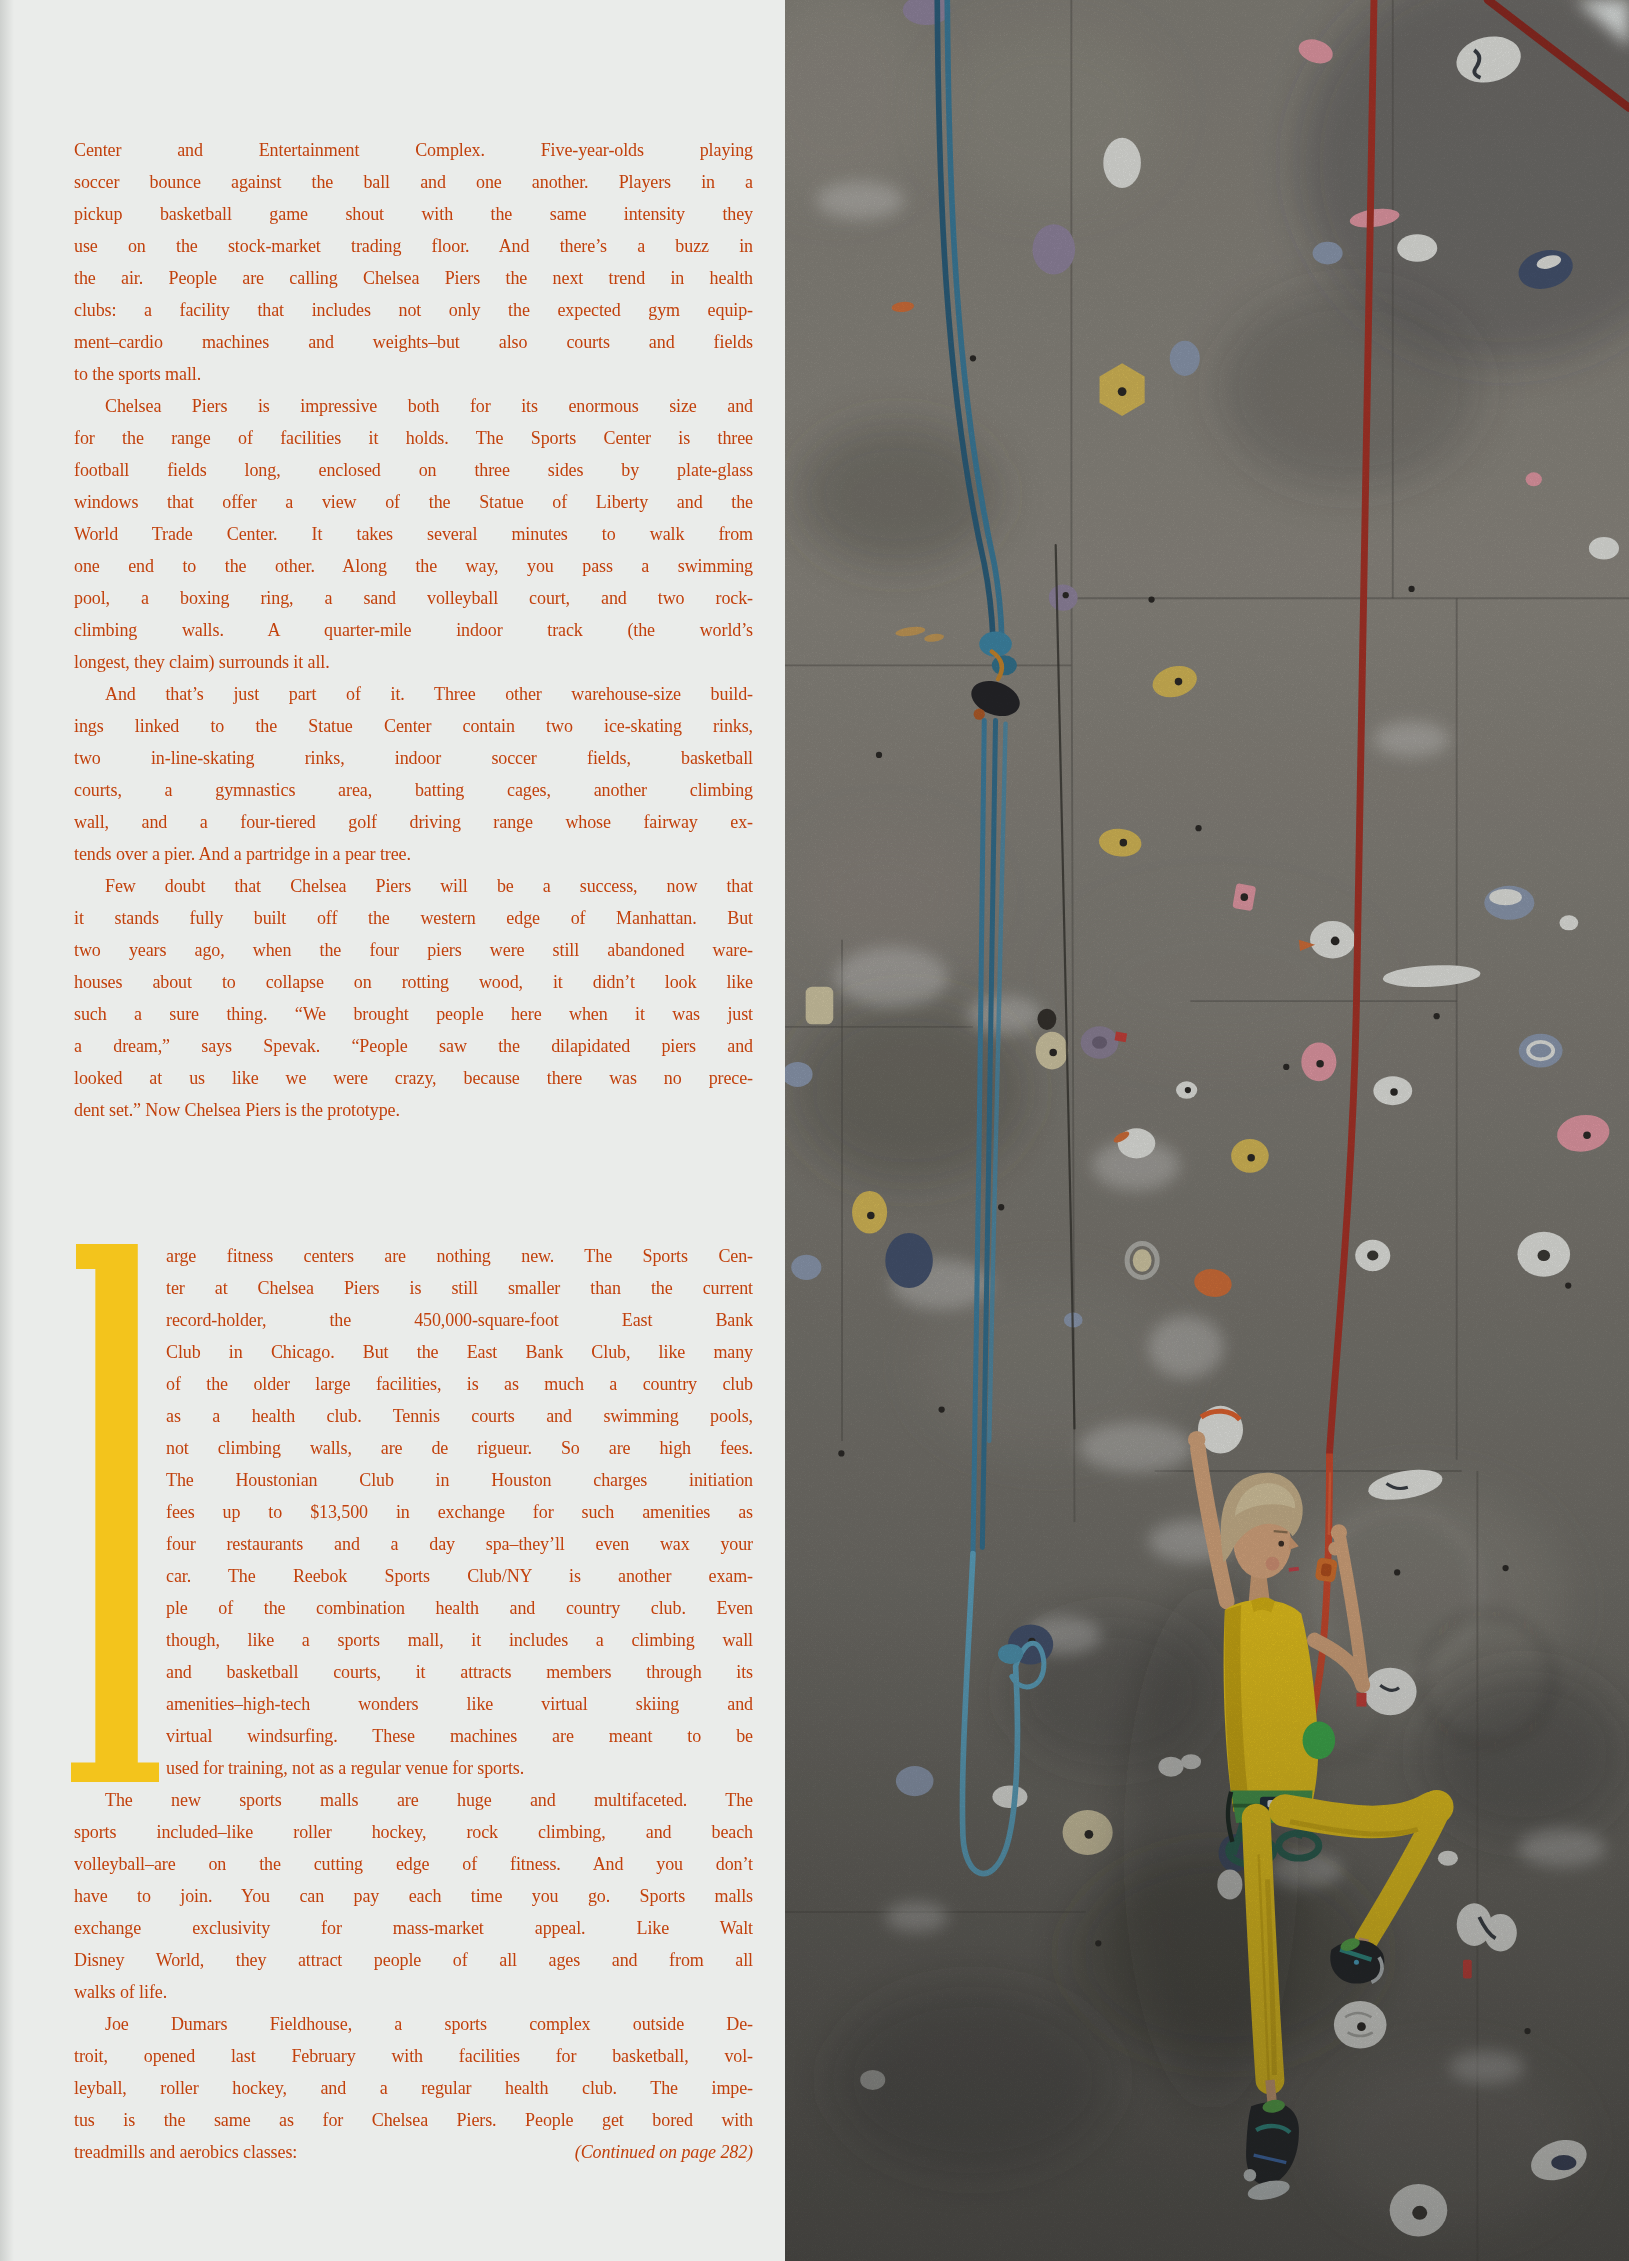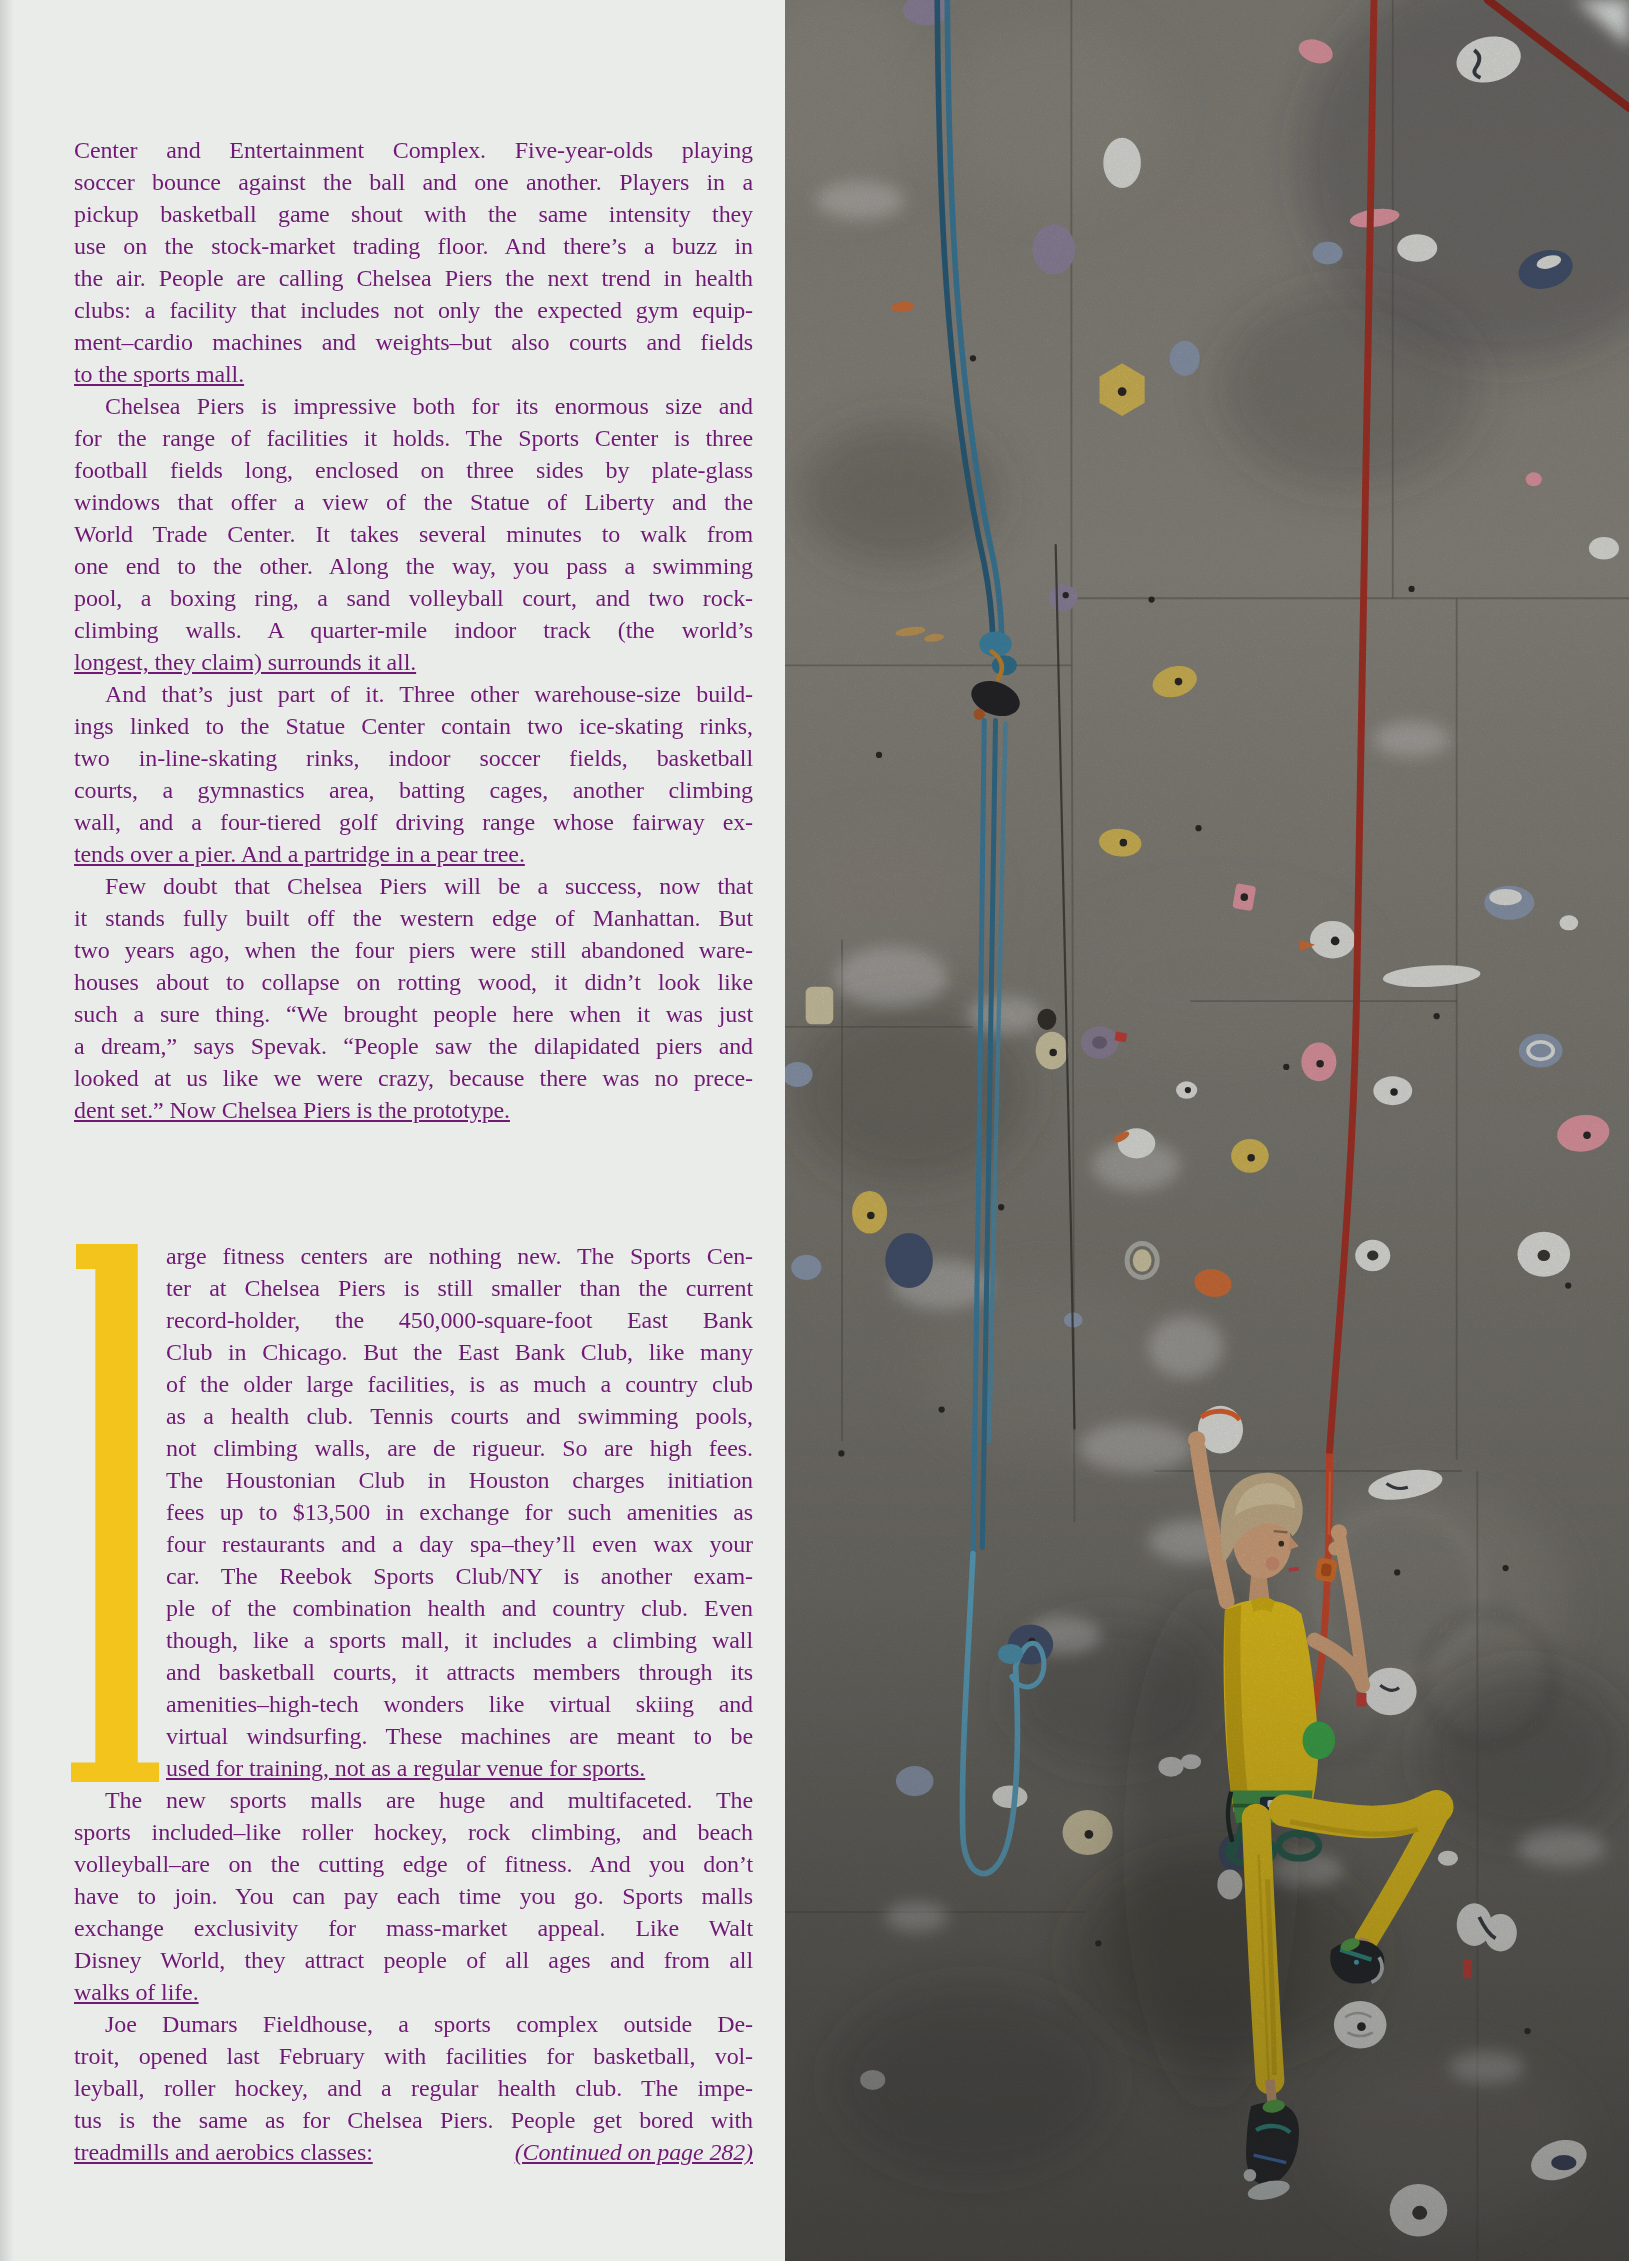--- a/index.html
+++ b/index.html
@@ -5,25 +5,25 @@
   html,body{margin:0;padding:0;}
   body{
     width:1629px;height:2261px;position:relative;overflow:hidden;
     background:#eaecea;
     font-family:"Liberation Serif","DejaVu Serif",serif;
   }
   .page-edge{position:absolute;left:0;top:0;width:13.8px;height:2261px;
     background:linear-gradient(90deg,rgba(120,125,122,.25),rgba(120,125,122,0));}
   .text-col{
     position:absolute;left:74px;top:134px;width:679px;
-    color:#701a75;font-size:24px;line-height:32px;letter-spacing:-0.1px;
+    color:#c2410c;font-size:18px;line-height:32px;letter-spacing:-0.1px;
   }
   .para{margin:0;}
   .line{text-align:justify;text-align-last:justify;}
-  .line.last{text-align-last:auto;text-decoration:underline;}
+  .line.last{text-align-last:auto;}
   .para.indent .line:first-child{text-indent:31px;}
   .para.dropcap{position:relative;padding-left:92px;margin-top:114px;}
   .dropL{position:absolute;left:-3.1px;top:3.8px;width:88px;height:538px;}
   .cont-line{display:flex;justify-content:space-between;text-align-last:auto;}
   .continued{font-style:italic;}
   .photo{position:absolute;left:785px;top:0;width:844px;height:2261px;}
   .photo svg{display:block;width:100%;height:100%;}
   
   .hp{fill:#9286a0}.hw{fill:#e4e5e1}.hy{fill:#d7ba58}.hk{fill:#e49aa6}
   .hn{fill:#45536f}.hb{fill:#8d9ab0}.hc{fill:#d3c9a6}.ho{fill:#d2703a}

